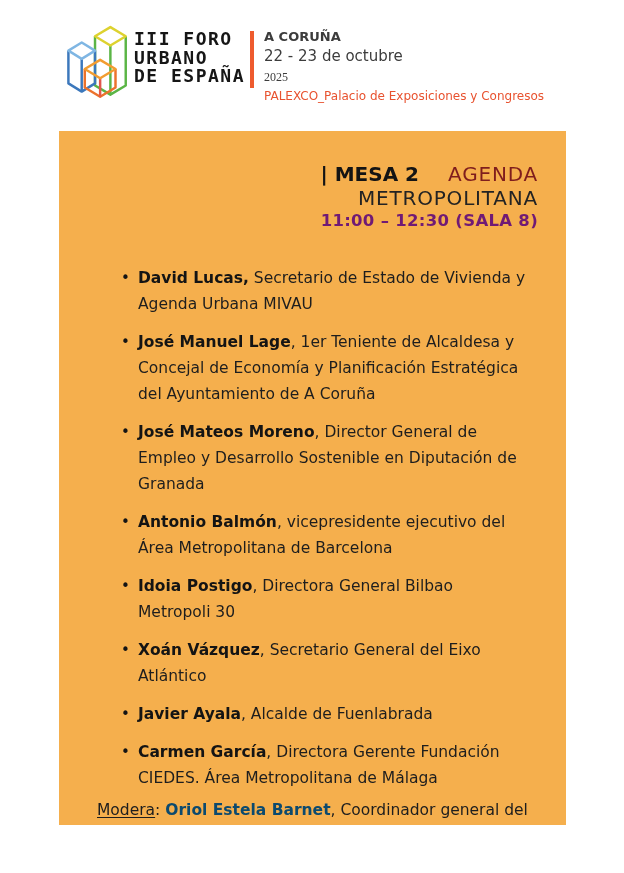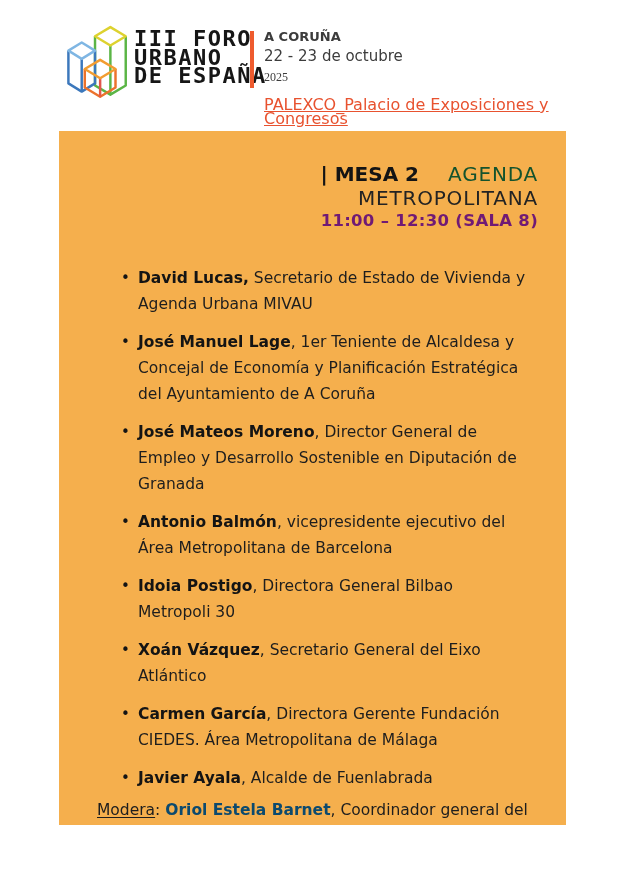--- a/index.html
+++ b/index.html
@@ -12,52 +12,52 @@
     font-family: "DejaVu Sans", sans-serif;
     color: #1e1e1e;
   }
 
   
   .logo-svg { position: absolute; left: 54px; top: 23px; }
   .wordmark {
     position: absolute; left: 134px; top: 30px;
     font-family: "DejaVu Sans Mono", monospace;
     font-weight: bold;
-    font-size: 22px;
+    font-size: 18px;
     line-height: 18.5px;
     letter-spacing: 1.5px;
     color: #161616;
     white-space: nowrap;
   }
   .header-divider {
     position: absolute; left: 250px; top: 31px;
     width: 4px; height: 57px;
     background: #ee5b2e;
   }
   .event-info { position: absolute; left: 264px; top: 27px; color: #3c3c3c; }
   .event-location { font-size: 13px; line-height: 19px; font-weight: 600; }
   .event-dates { font-size: 15px; line-height: 21px; }
   .event-year  { font-size: 12px; line-height: 21px; font-family: Liberation Serif, serif; }
-  .event-venue { font-size: 16px; line-height: 14px; color: #e8522f; margin-top: 10px; text-decoration: underline; }
+  .event-venue { font-size: 12px; line-height: 14px; color: #e8522f; margin-top: 1px; }
 
   
   .panel {
     position: absolute;
     left: 59px; top: 131px;
     width: 507px; height: 694px;
     background: #f5af4d;
     box-sizing: border-box;
     padding: 30px 28px 0 62px;
     overflow: hidden;
   }
 
   .title-block { text-align: right; }
   .title-line1 { font-size: 20px; line-height: 26px; color: #141414; white-space: nowrap; }
   .title-mesa  { font-weight: bold; margin-right: 29px; }
-  .title-agenda { letter-spacing: 0.8px; color: #14532d; }
+  .title-agenda { letter-spacing: 0.8px; color: #7f1d1d; }
   .title-line2 { font-size: 20px; line-height: 22px; letter-spacing: 0.8px; color: #232323; }
   .title-time  {
     font-size: 16.5px; line-height: 20px; margin-top: 2px;
     font-weight: bold; color: #701a75; letter-spacing: 0.3px;
   }
 
   .speakers {
     list-style: none;
     margin: 34px 0 0 0;
     padding: 0;
@@ -136,22 +136,22 @@
       <div class="title-time">11:00 – 12:30 (SALA 8)</div>
     </div>
 
     <ul class="speakers">
       <li><span class="speaker-name">David Lucas,</span><span> Secretario de Estado de Vivienda y Agenda Urbana MIVAU</span></li>
       <li><span class="speaker-name">José Manuel Lage</span><span>, 1er Teniente de Alcaldesa y Concejal de Economía y Planificación Estratégica del Ayuntamiento de A Coruña</span></li>
       <li><span class="speaker-name">José Mateos Moreno</span><span>, Director General de Empleo y Desarrollo Sostenible en Diputación de Granada</span></li>
       <li><span class="speaker-name">Antonio Balmón</span><span>, vicepresidente ejecutivo del Área Metropolitana de Barcelona</span></li>
       <li><span class="speaker-name">Idoia Postigo</span><span>, Directora General Bilbao Metropoli 30</span></li>
       <li><span class="speaker-name">Xoán Vázquez</span><span>, Secretario General del Eixo Atlántico</span></li>
+      <li><span class="speaker-name">Javier Ayala</span><span>, Alcalde de Fuenlabrada</span></li>
       <li><span class="speaker-name">Carmen García</span><span>, Directora Gerente Fundación CIEDES. Área Metropolitana de Málaga</span></li>
-      <li><span class="speaker-name">Javier Ayala</span><span>, Alcalde de Fuenlabrada</span></li>
     </ul>
 
     <p class="moderator">
       <span class="moderator-label">Modera</span><span>: </span><span class="moderator-name">Oriol Estela Barnet</span><span>, Coordinador general del Pla Estratègic Metropolità de Barcelona (PEMB)</span>
     </p>
 
   </section>
 </div>
 
 </body></html>

